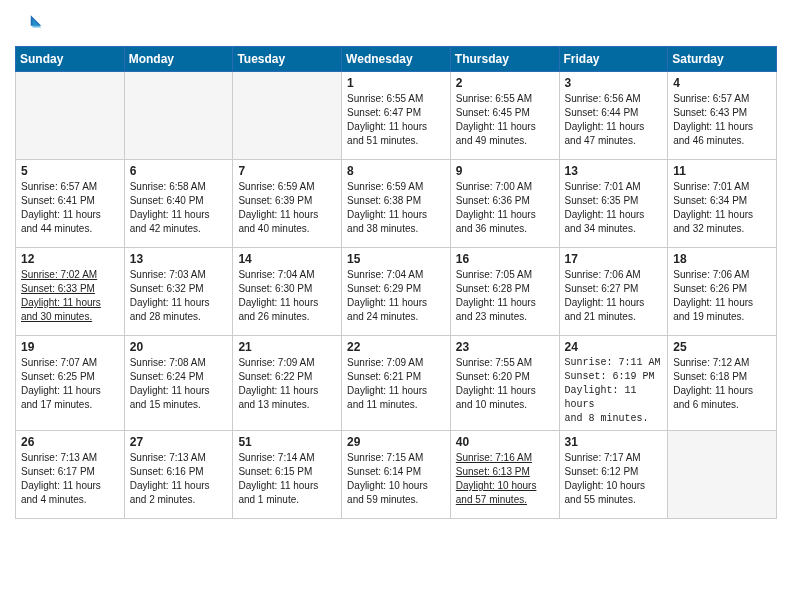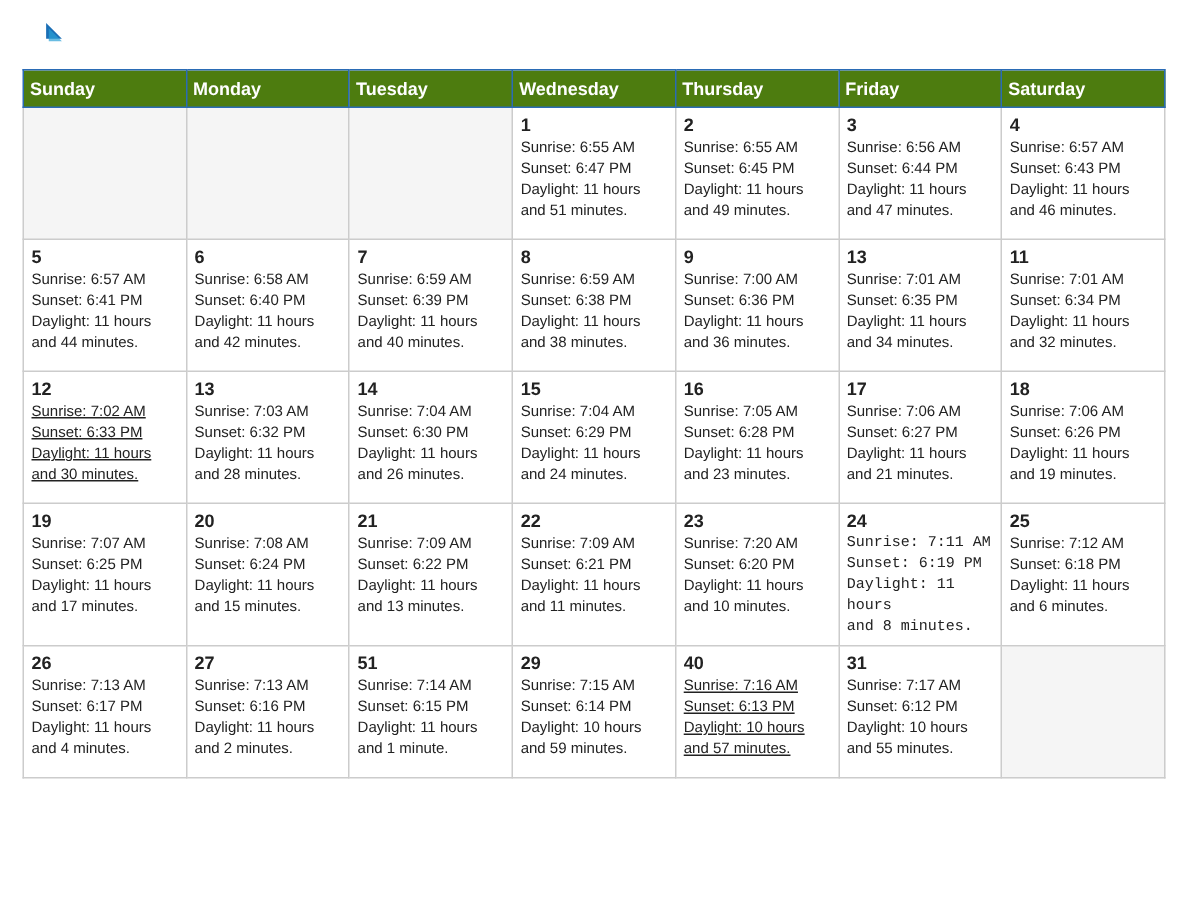--- a/index.html
+++ b/index.html
@@ -58,21 +58,21 @@
     .title-location {
       font-size: 15px;
       color: #444;
     }
     .calendar-table {
       width: 100%;
       border-collapse: collapse;
       table-layout: fixed;
     }
     .calendar-table th {
-      background: #4d7c0f;
+      background: #0369a1;
       color: #fff;
       font-size: 12px;
       font-weight: bold;
       padding: 5px 4px;
       text-align: left;
       border: 1px solid #2a6bb5;
     }
     .calendar-table td {
       border: 1px solid #ccc;
       vertical-align: top;
@@ -291,21 +291,21 @@
           </td>
           <td>
             <span class="day-number">22</span>
             <div class="day-info" style="white-space: pre-line;">Sunrise: 7:09 AM
 Sunset: 6:21 PM
 Daylight: 11 hours
 and 11 minutes.</div>
           </td>
           <td>
             <span class="day-number">23</span>
-            <div class="day-info" style="white-space: pre-line;">Sunrise: 7:20 AM
+            <div class="day-info" style="white-space: pre-line;">Sunrise: 7:55 AM
 Sunset: 6:20 PM
 Daylight: 11 hours
 and 10 minutes.</div>
           </td>
           <td>
             <span class="day-number">24</span>
             <div class="day-info" style="white-space: pre-line; font-family: Liberation Mono, monospace;">Sunrise: 7:11 AM
 Sunset: 6:19 PM
 Daylight: 11 hours
 and 8 minutes.</div>

